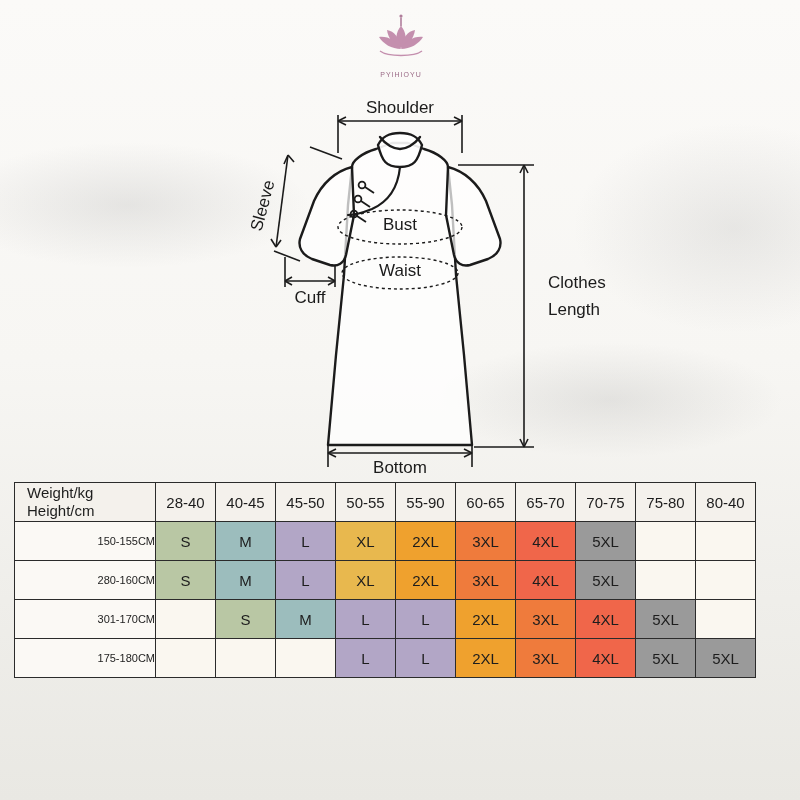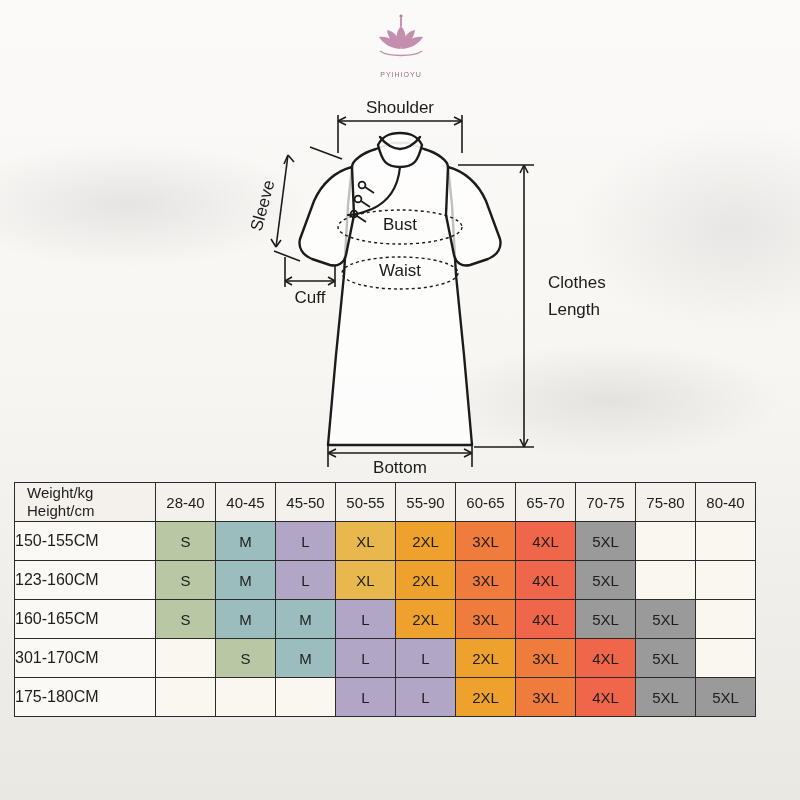--- a/index.html
+++ b/index.html
@@ -88,22 +88,22 @@
     font-size: 15px;
     line-height: 18px;
     background: #f4f1ec;
   }
   #size-table th.wcol {
     width: 59px;
     background: #f4f1ec;
     font-size: 15px;
   }
   #size-table td.hcell {
-    text-align: left;
-    font-size: 16px;
+    text-align: right;
+    font-size: 11px;
     background: #fbf9f5;
   }
   .corner-line { display: block; }
 </style>
 </head>
 <body>
 
 <div id="page">
 
   <div class="wash" id="wash-left"></div>
@@ -259,67 +259,54 @@
           <td style="background: rgb(178, 166, 198);">L</td>
           <td style="background: rgb(232, 184, 78);">XL</td>
           <td style="background: rgb(239, 161, 46);">2XL</td>
           <td style="background: rgb(239, 123, 60);">3XL</td>
           <td style="background: rgb(240, 102, 74);">4XL</td>
           <td style="background: rgb(154, 154, 154);">5XL</td>
           <td style="background: rgb(250, 247, 240);"></td>
           <td style="background: rgb(250, 247, 240);"></td>
         </tr>
         <tr>
-          <td class="hcell">123-160CM</td>
+          <td class="hcell">280-160CM</td>
           <td style="background: rgb(185, 199, 164);">S</td>
           <td style="background: rgb(156, 189, 189);">M</td>
           <td style="background: rgb(178, 166, 198);">L</td>
           <td style="background: rgb(232, 184, 78);">XL</td>
           <td style="background: rgb(239, 161, 46);">2XL</td>
           <td style="background: rgb(239, 123, 60);">3XL</td>
           <td style="background: rgb(240, 102, 74);">4XL</td>
           <td style="background: rgb(154, 154, 154);">5XL</td>
           <td style="background: rgb(250, 247, 240);"></td>
           <td style="background: rgb(250, 247, 240);"></td>
         </tr>
         <tr>
-          <td class="hcell">160-165CM</td>
+          <td class="hcell">301-170CM</td>
+          <td style="background: rgb(250, 247, 240);"></td>
           <td style="background: rgb(185, 199, 164);">S</td>
           <td style="background: rgb(156, 189, 189);">M</td>
-          <td style="background: rgb(156, 189, 189);">M</td>
+          <td style="background: rgb(178, 166, 198);">L</td>
           <td style="background: rgb(178, 166, 198);">L</td>
           <td style="background: rgb(239, 161, 46);">2XL</td>
           <td style="background: rgb(239, 123, 60);">3XL</td>
           <td style="background: rgb(240, 102, 74);">4XL</td>
           <td style="background: rgb(154, 154, 154);">5XL</td>
-          <td style="background: rgb(154, 154, 154);">5XL</td>
           <td style="background: rgb(250, 247, 240);"></td>
         </tr>
         <tr>
-          <td class="hcell">301-170CM</td>
-          <td style="background: rgb(250, 247, 240);"></td>
-          <td style="background: rgb(185, 199, 164);">S</td>
-          <td style="background: rgb(156, 189, 189);">M</td>
+          <td class="hcell">175-180CM</td>
+          <td style="background: rgb(250, 247, 240);"></td>
+          <td style="background: rgb(250, 247, 240);"></td>
+          <td style="background: rgb(250, 247, 240);"></td>
           <td style="background: rgb(178, 166, 198);">L</td>
           <td style="background: rgb(178, 166, 198);">L</td>
           <td style="background: rgb(239, 161, 46);">2XL</td>
           <td style="background: rgb(239, 123, 60);">3XL</td>
           <td style="background: rgb(240, 102, 74);">4XL</td>
           <td style="background: rgb(154, 154, 154);">5XL</td>
-          <td style="background: rgb(250, 247, 240);"></td>
-        </tr>
-        <tr>
-          <td class="hcell">175-180CM</td>
-          <td style="background: rgb(250, 247, 240);"></td>
-          <td style="background: rgb(250, 247, 240);"></td>
-          <td style="background: rgb(250, 247, 240);"></td>
-          <td style="background: rgb(178, 166, 198);">L</td>
-          <td style="background: rgb(178, 166, 198);">L</td>
-          <td style="background: rgb(239, 161, 46);">2XL</td>
-          <td style="background: rgb(239, 123, 60);">3XL</td>
-          <td style="background: rgb(240, 102, 74);">4XL</td>
-          <td style="background: rgb(154, 154, 154);">5XL</td>
           <td style="background: rgb(154, 154, 154);">5XL</td>
         </tr>
       </tbody>
   </table>
 
 </div>
 
 </body></html>

